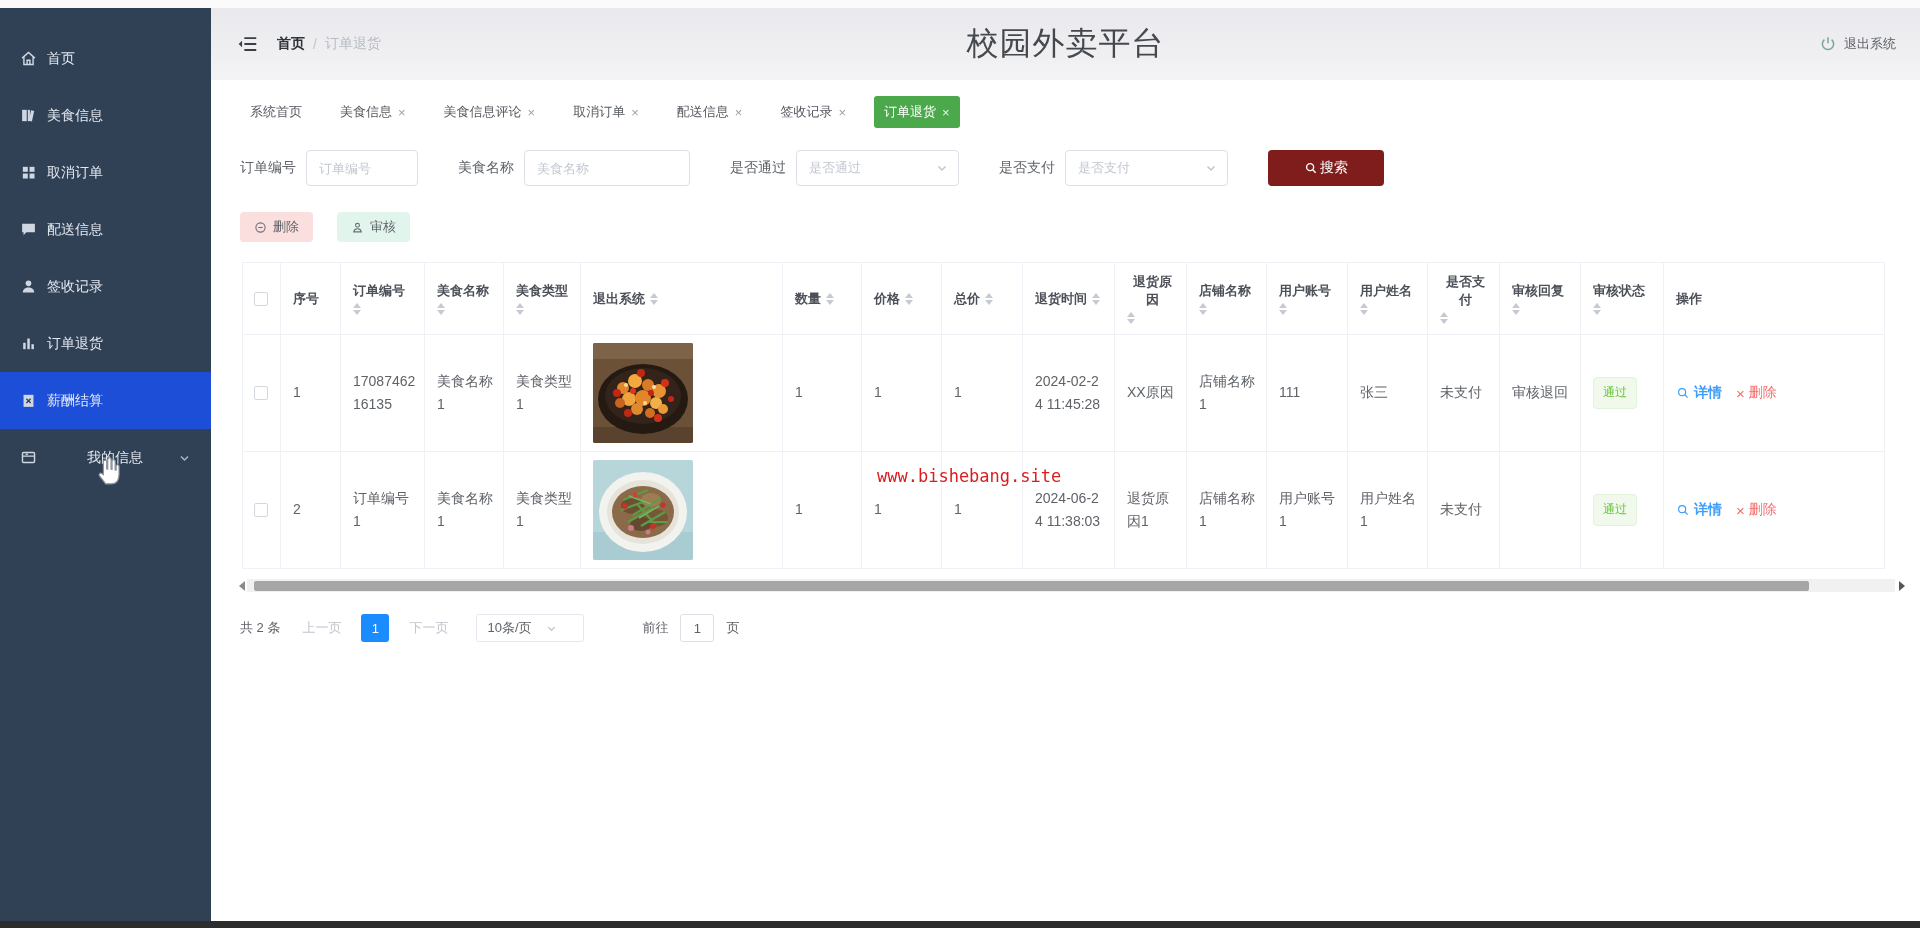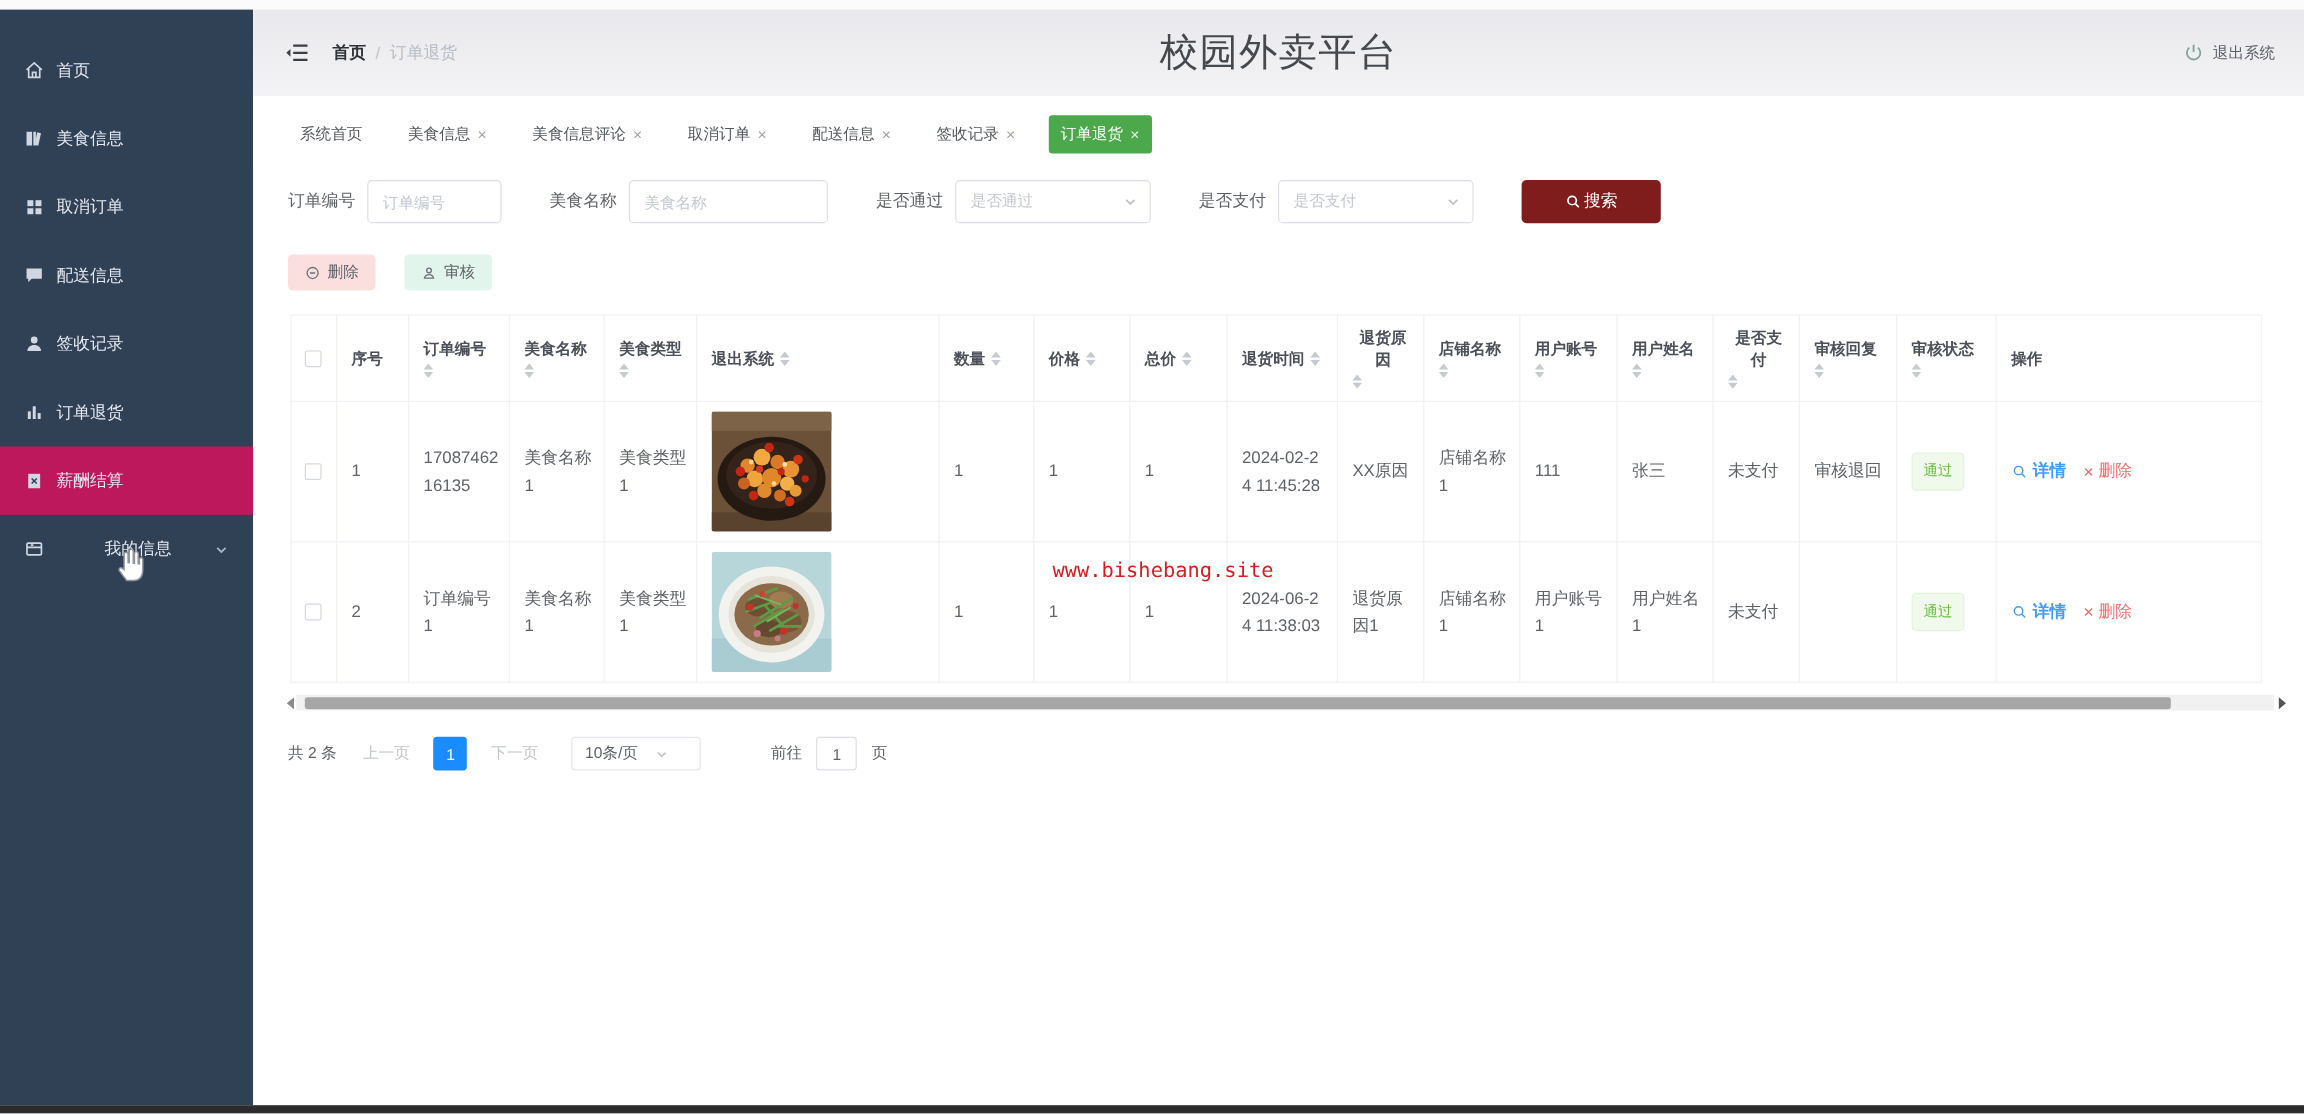--- a/index.html
+++ b/index.html
@@ -8,21 +8,21 @@
   .stage { position:relative; width:1920px; height:928px; }
 
   .top-strip { position:absolute; left:0; top:0; width:1920px; height:8px; background:#fbfbfc; }
   .bottom-strip { position:absolute; left:0; bottom:0; width:1920px; height:7px; background:#2c2c2c; z-index:50; }
 
   
   .sidebar { position:absolute; left:0; top:8px; width:211px; height:913px; background:#304156; padding-top:22px; }
   .side-item { display:flex; align-items:center; gap:10px; height:57px; padding:0 18px 0 20px;
     color:#e3e8f0; font-size:14px; cursor:pointer; }
   .side-item svg { width:17px; height:17px; flex:0 0 17px; color:#cfd7e3; }
-  .side-item.hovered { background:#be185d; }
+  .side-item.hovered { background:#1d4ed8; }
   .side-item .grow { flex:1;margin-left:40px; }
   .side-item .chev { width:12px; height:12px; color:#aab4c2; }
 
   
   .main { position:absolute; left:211px; top:8px; width:1709px; height:913px; background:#fff; }
 
   .header { position:relative; height:72px; background:linear-gradient(#e9e9ed,#f3f3f5);
     display:flex; align-items:center; padding:0 24px 0 26px; }
   .hamburger { width:22px; height:22px; color:#3a3f45; margin-right:18px; cursor:pointer; }
   .crumb { display:flex; align-items:center; gap:8px; font-size:14px; z-index:2; }

